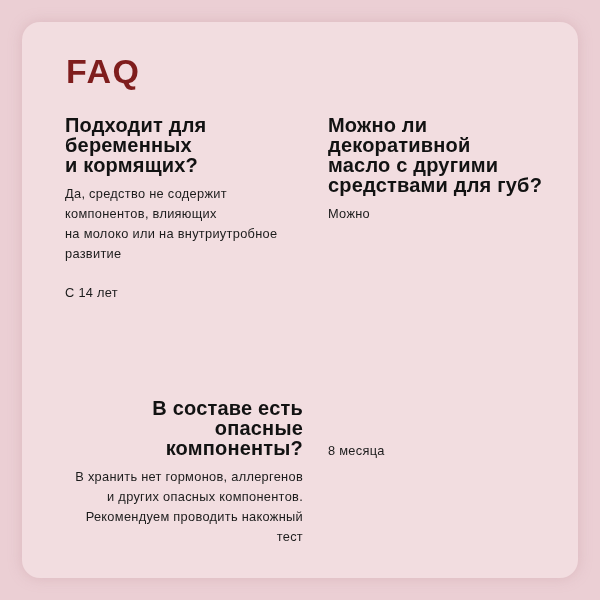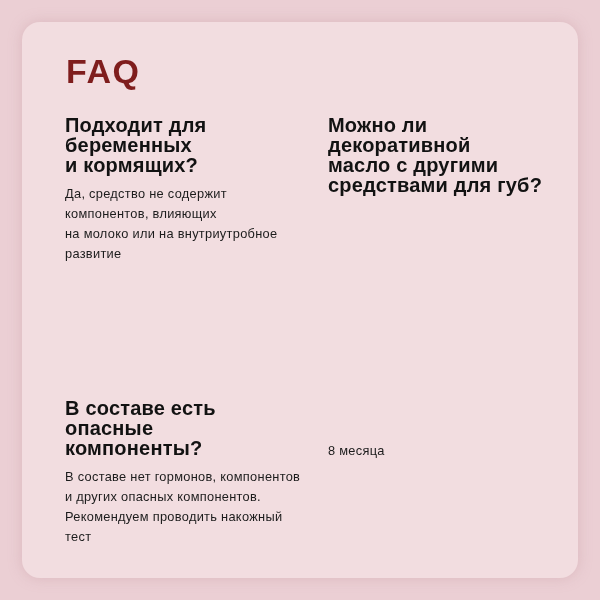--- a/index.html
+++ b/index.html
@@ -70,35 +70,37 @@
 <div class="faq-item col-left" style="top:115px;">
   <p class="question" style="white-space:pre-line;">Подходит для беременных
 и кормящих?</p>
   <p class="answer">Да, средство не содержит
 компонентов, влияющих
 на молоко или на внутриутробное
 развитие</p>
 </div>
 
 <div class="faq-item col-left" style="top:274px;">
+  <p class="answer">С 14 лет</p>
 </div>
 
-<div class="faq-item col-left" style="top:398px;">
+<div class="faq-item col-left" style="top:398px;text-align:right;">
   <p class="question" style="white-space:pre-line;">В составе есть опасные
 компоненты?</p>
-  <p class="answer">В составе нет гормонов, компонентов
+  <p class="answer">В хранить нет гормонов, аллергенов
 и других опасных компонентов.
 Рекомендуем проводить накожный
 тест</p>
 </div>
 
 <div class="faq-item col-right" style="top:115px;">
   <p class="question" style="white-space:pre-line;">Можно ли декоративной
 масло с другими
 средствами для губ?</p>
+  <p class="answer">Можно</p>
 </div>
 
 <div class="faq-item col-right" style="top:248px;">
 </div>
 
 <div class="faq-item col-right" style="top:432px;">
   <p class="answer">8 месяца</p>
 </div>
 
 </body></html>

